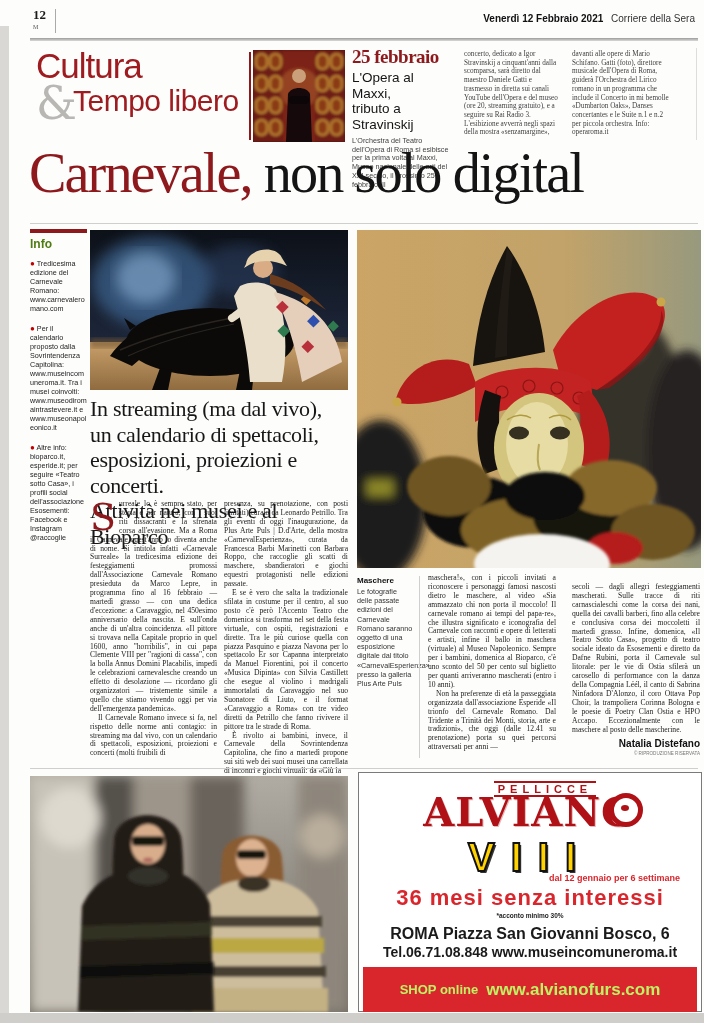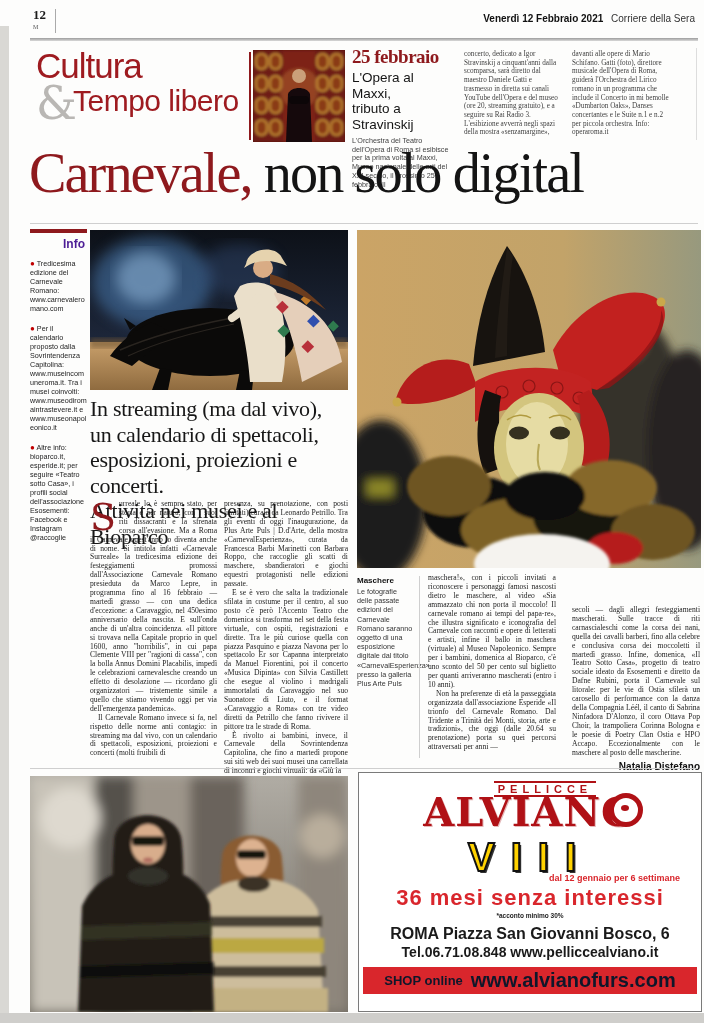--- a/index.html
+++ b/index.html
@@ -39,21 +39,21 @@
   
   .headline{position:absolute;left:29px;top:140px;width:675px;font-size:58px;line-height:66px;
             letter-spacing:-2px;transform:scaleX(.97);transform-origin:left;white-space:nowrap;}
   .headline .hred{color:#8e191d;}
   .headline .hblack{color:#141414;}
   .headline-rule{position:absolute;left:30px;top:223px;right:6px;height:1px;background:#cfcfcf;}
 
   
   .info{position:absolute;left:30px;top:229px;width:57px;font-family:"Liberation Sans",sans-serif;}
   .info .bar{height:4px;background:#8e191d;margin-bottom:4px;}
-  .info .ititle{font-size:12px;font-weight:bold;color:#4c1d95;margin-bottom:8px;margin-left:33px;}
+  .info .ititle{font-size:12px;font-weight:bold;color:#4d7c0f;margin-bottom:8px;}
   .info .item{font-size:7.2px;line-height:9px;color:#222;margin-bottom:11px;word-break:break-word;overflow-wrap:anywhere;}
   .info .dot{color:#c00000;font-size:8px;}
 
   
   .photo{position:absolute;overflow:hidden;background:#222;}
   .photo svg{display:block;}
   .horse-photo{left:90px;top:230px;width:258px;height:160px;}
   .jester-photo{left:357px;top:230px;width:344px;height:338px;}
   .women-photo{left:30px;top:776px;width:318px;height:236px;}
 
@@ -61,21 +61,21 @@
   .standfirst{position:absolute;left:90px;top:396px;width:262px;font-size:22px;line-height:25.5px;
               color:#171717;white-space:pre-line;letter-spacing:-0.3px;}
 
   
   .bodycol{position:absolute;top:500px;font-size:7.6px;line-height:8.9px;text-align:justify;color:#1c1c1c;}
   .bodycol p{margin:0;}
   .bodycol p + p{text-indent:8px;}
   .bcol1{left:90px;width:127px;}
   .bcol2{left:224px;width:124px;}
   .bcol3{left:428px;top:574px;width:128px;}
-  .bcol4{left:572px;top:606px;width:128px;}
+  .bcol4{left:572px;top:583px;width:128px;}
   .dropcap{float:left;font-size:38px;line-height:30px;color:#8e191d;padding:2px 3px 0 0;font-family:"DejaVu Serif",serif;}
 
   
   .caption{position:absolute;left:357px;top:576px;width:56px;font-family:"Liberation Sans",sans-serif;}
   .caption .ctitle{font-size:8px;font-weight:bold;color:#111;margin-bottom:2px;}
   .caption .ctext{font-size:7.2px;line-height:9.2px;color:#333;}
   .cap-vrule{position:absolute;left:419px;top:576px;width:1px;height:182px;background:#cfcfcf;}
 
   .byline{text-align:right;font-family:"Liberation Sans",sans-serif;font-weight:bold;font-size:10px;color:#111;margin-top:6px;}
   .copyright{text-align:right;font-family:"Liberation Sans",sans-serif;font-size:4.6px;color:#777;margin-top:1px;}
@@ -93,24 +93,24 @@
   .ad .eye{position:absolute;right:-6px;bottom:4px;width:24px;height:24px;border:5px solid #b01116;
            border-radius:50%;background:#fff;}
   .ad .eye::after{content:"";position:absolute;left:7px;top:7px;width:8px;height:6px;background:#b01116;border-radius:50%;}
   .ad .saldi{font-size:40px;font-weight:bold;color:#ffd200;letter-spacing:16px;line-height:44px;margin-top:4px;
              -webkit-text-stroke:2px #111;text-shadow:2px 2px 0 #333;}
   .ad .saldi-sub{font-size:9px;font-weight:bold;color:#d9262c;text-align:right;width:300px;margin:-6px auto 0;}
   .ad .months{font-size:22px;font-weight:bold;color:#d9262c;letter-spacing:1px;margin-top:2px;}
   .ad .deposit{font-size:6.5px;font-weight:bold;color:#222;margin-top:1px;}
   .ad .addr{font-size:16px;font-weight:bold;color:#1a1a1a;margin-top:6px;}
   .ad .phone{font-size:14px;font-weight:bold;color:#1a1a1a;margin-top:1px;}
-  .ad .shopbar{margin:7px 4px 0;background:#d9262c;color:#0f172a;height:27px;display:flex;
+  .ad .shopbar{margin:7px 4px 0;background:#d9262c;color:#bef264;height:45px;display:flex;
                align-items:center;justify-content:center;gap:8px;}
   .ad .shop1{font-size:13px;font-weight:bold;}
-  .ad .shop2{font-size:20px;font-weight:bold;}
+  .ad .shop2{font-size:17px;font-weight:bold;}
 </style>
 </head>
 <body>
 
 <div class="page">
   <div class="scan-left"></div>
   <div class="scan-bottom"></div>
 
   <div class="pageno">
     <span>12</span>
@@ -320,21 +320,21 @@
     </svg>
   </div>
 
   <div class="caption">
     <div class="ctitle">Maschere</div>
     <div class="ctext">Le fotografie delle passate edizioni del Carnevale Romano saranno oggetto di una esposizione digitale dal titolo «CarnevalEsperienza» presso la galleria Plus Arte Puls</div>
   </div>
   <div class="cap-vrule"></div>
   <div class="bodycol bcol3">
     <p>maschera!», con i piccoli invitati a riconoscere i personaggi famosi nascosti dietro le maschere, al video «Sia ammazzato chi non porta il moccolo! Il carnevale romano ai tempi del papa-re», che illustra significato e iconografia del Carnevale con racconti e opere di letterati e artisti, infine il ballo in maschera (virtuale) al Museo Napoleonico. Sempre per i bambini, domenica al Bioparco, c'è uno sconto del 50 per cento sul biglietto per quanti arriveranno mascherati (entro i 10 anni).</p>
-    <p>Non ha preferenze di età la passeggiata organizzata dall'associazione Esperide «Il trionfo del Carnevale Romano. Dal Tridente a Trinità dei Monti, storia, arte e tradizioni», che oggi (dalle 20.64 su prenotazione) porta su quei percorsi attraversati per anni —</p>
+    <p>Non ha preferenze di età la passeggiata organizzata dall'associazione Esperide «Il trionfo del Carnevale Romano. Dal Tridente a Trinità dei Monti, storia, arte e tradizioni», che oggi (dalle 12.41 su prenotazione) porta su quei percorsi attraversati per anni —</p>
   </div>
   <div class="bodycol bcol4">
     <p>secoli — dagli allegri festeggiamenti mascherati. Sulle tracce di riti carnascialeschi come la corsa dei nani, quella dei cavalli barberi, fino alla celebre e conclusiva corsa dei moccoletti il martedì grasso. Infine, domenica, «Il Teatro Sotto Casa», progetto di teatro sociale ideato da Esosementi e diretto da Dafne Rubini, porta il Carnevale sul litorale: per le vie di Ostia sfilerà un carosello di performance con la danza della Compagnia Léél, il canto di Sabrina Ninfadora D'Alonzo, il coro Ottava Pop Choir, la trampoliera Corinna Bologna e le poesie di Poetry Clan Ostia e HPO Accapo. Eccezionalmente con le maschere al posto delle mascherine.</p>
     <div class="byline">Natalia Distefano</div>
     <div class="copyright">© RIPRODUZIONE RISERVATA</div>
   </div>
 
   <div class="bottom-rule"></div>
 
   <div class="photo women-photo">
@@ -391,19 +391,19 @@
     <div class="logo">
       <div><span class="pellicce">PELLICCE</span></div>
       <div class="alviano">ALVIANO</div>
       <div class="eye"></div>
     </div>
     <div class="saldi">VIII</div>
     <div class="saldi-sub">dal 12 gennaio per 6 settimane</div>
     <div class="months">36 mesi senza interessi</div>
     <div class="deposit">*acconto minimo 30%</div>
     <div class="addr">ROMA Piazza San Giovanni Bosco, 6</div>
-    <div class="phone">Tel.06.71.08.848  www.pelliccealviano.it</div>
+    <div class="phone">Tel.06.71.08.848  www.museincomuneroma.it</div>
     <div class="shopbar">
       <span class="shop1">SHOP online</span>
       <span class="shop2">www.alvianofurs.com</span>
     </div>
   </div>
 </div>
 
 </body></html>

